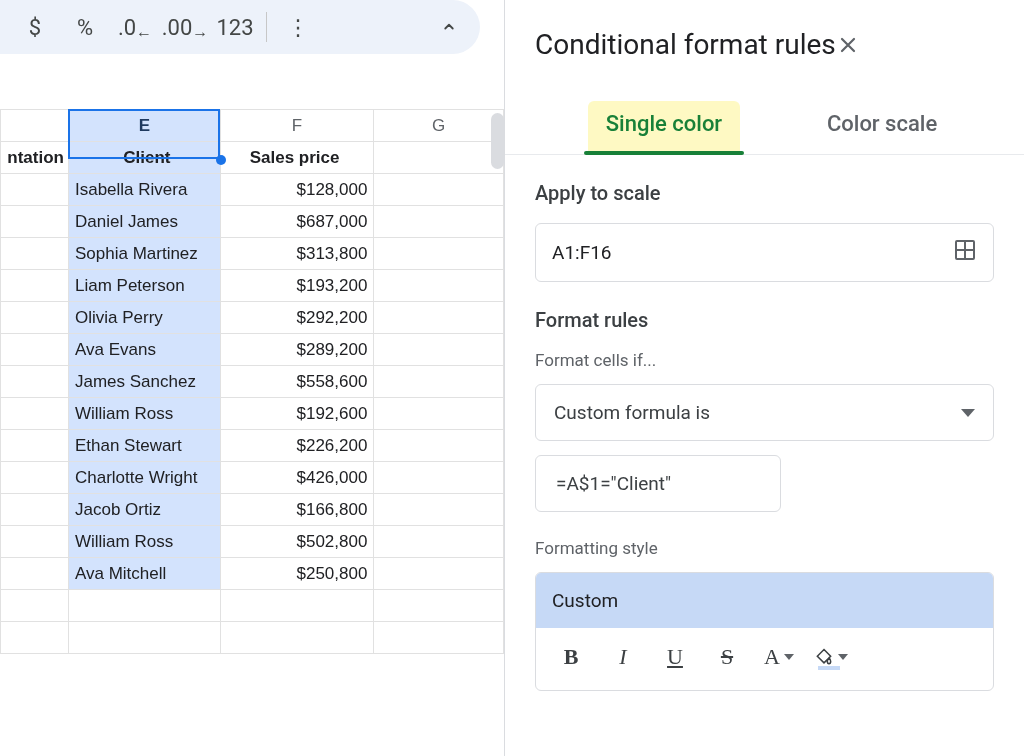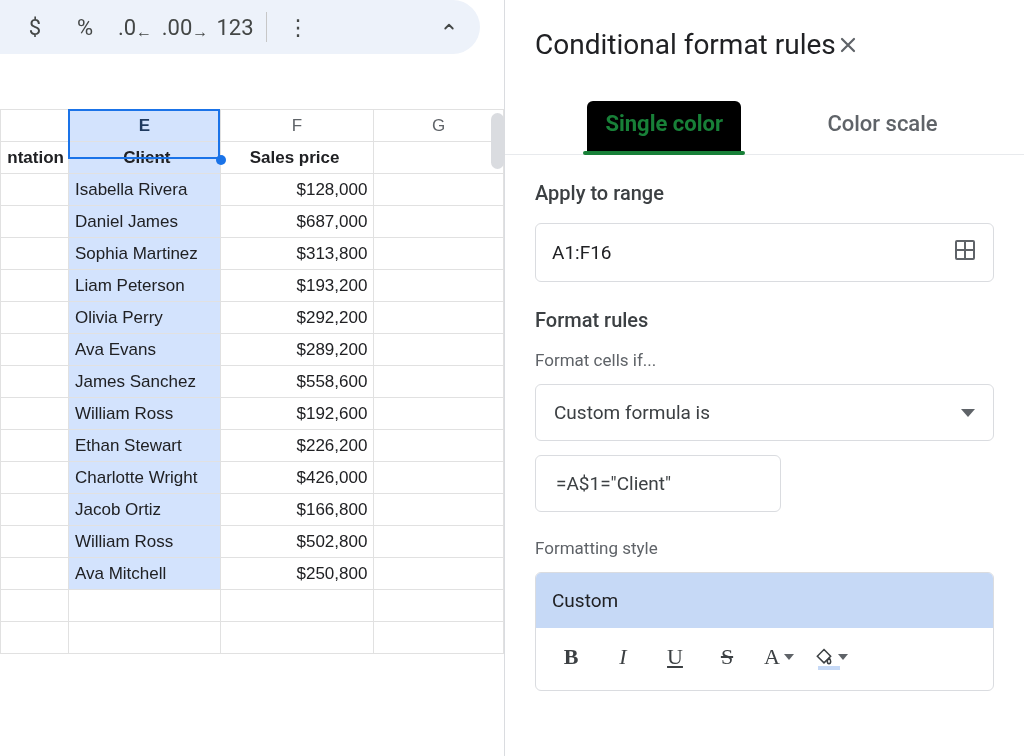--- a/index.html
+++ b/index.html
@@ -107,23 +107,23 @@
       display: flex; justify-content: space-evenly;
       border-bottom: 1px solid #e8eaed;
       padding: 18px 0 0 0;
     }
     .tab {
       font-size: 22px; font-weight: 500; padding: 10px 4px 18px 4px;
       color: #5f6368; cursor: pointer; position: relative;
     }
     .tab.active {
       color: #188038;
-      background: #000000;
+      background: #fef9c3;
       border-radius: 6px 6px 0 0;
-      padding-left: 18px; padding-right: 18px; font-weight: bold;
+      padding-left: 18px; padding-right: 18px;
     }
     .tab.active::after {
       content: ""; position: absolute; left: -4px; right: -4px; bottom: -1px;
       height: 4px; background: #188038; border-radius: 2px;
     }
 
     .section { padding: 26px 30px 0 30px; }
     .sec-h { font-size: 20px; font-weight: 500; color: #3c4043; margin-bottom: 18px; }
     .sub-h { font-size: 17px; color: #5f6368; margin-bottom: 14px; }
 
@@ -341,21 +341,21 @@
           </svg>
       </div>
     </div>
 
     <div class="tabs">
       <div class="tab active">Single color</div>
       <div class="tab">Color scale</div>
     </div>
 
     <div class="section">
-      <div class="sec-h">Apply to range</div>
+      <div class="sec-h">Apply to scale</div>
       <div class="range-box">
         <span>A1:F16</span>
         <span class="grid-ic">
           <svg width="24" height="24" viewBox="0 0 24 24">
               <rect x="3" y="3" width="18" height="18" rx="1" fill="none" stroke="#5f6368" stroke-width="2"></rect>
               <path d="M3 12h18M12 3v18" stroke="#5f6368" stroke-width="2"></path>
             </svg>
         </span>
       </div>
     </div>

